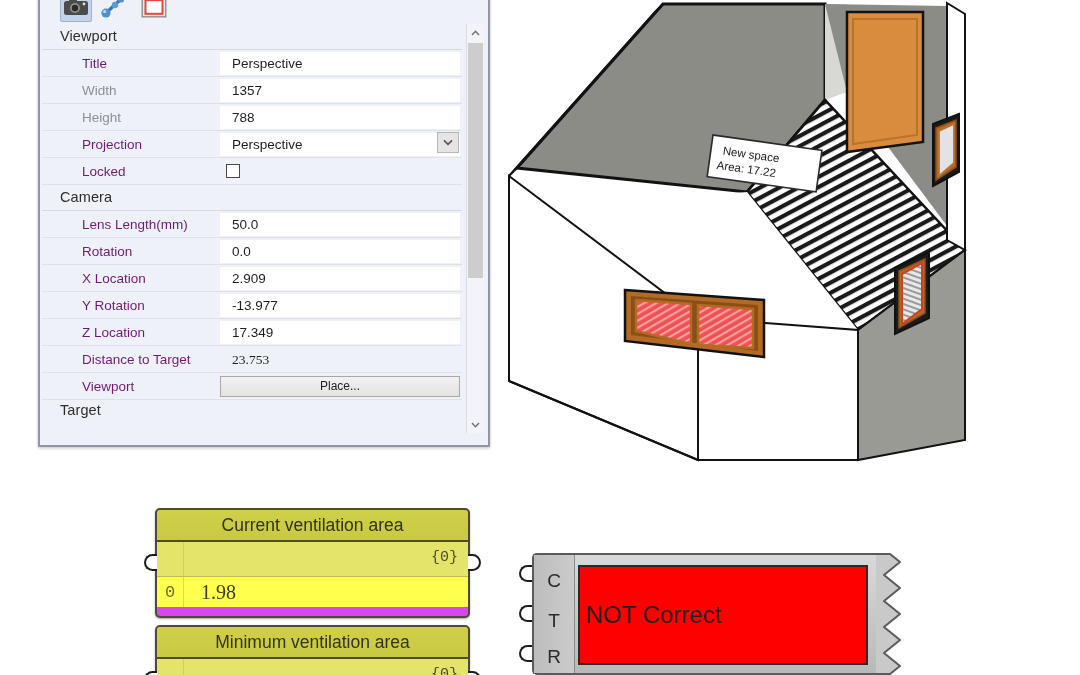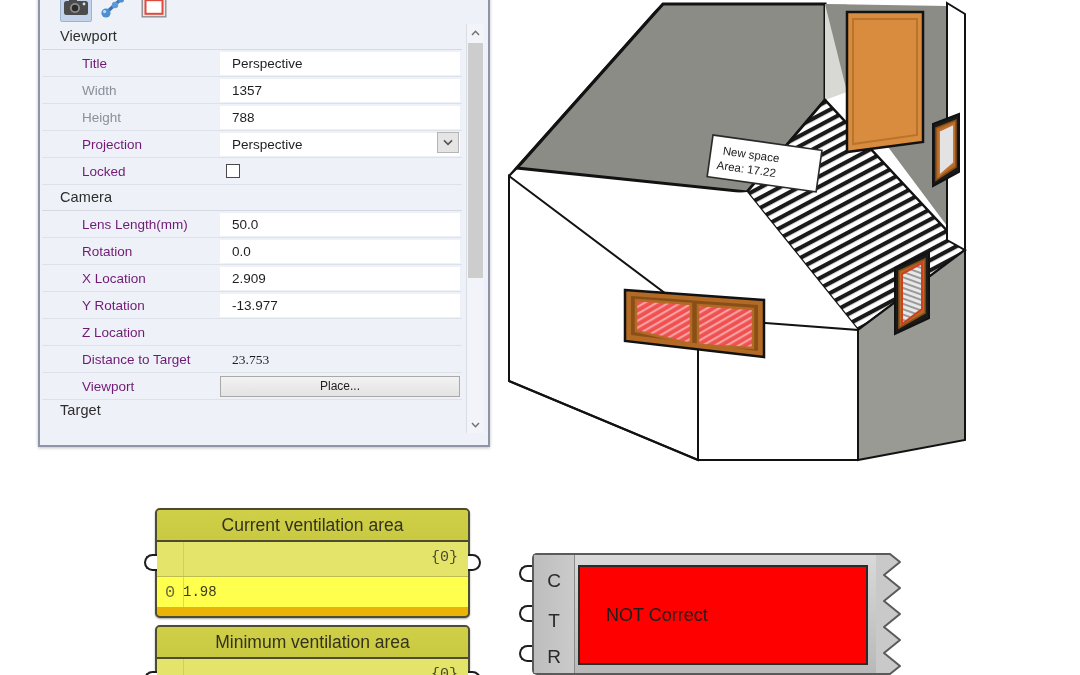--- a/index.html
+++ b/index.html
@@ -106,21 +106,21 @@
   }
 
   
   #view3d { position: absolute; left: 495px; top: 0; width: 585px; height: 470px; }
 
   
   .gh-panel {
     position: absolute;
     border: 2px solid #4c4c32; border-radius: 5px;
     box-sizing: border-box; overflow: hidden;
-    background: #eab308;
+    background: #d946ef;
     box-shadow: 0 1px 2px rgba(0,0,0,.35);
   }
   .gh-title {
     height: 30px; line-height: 30px; text-align: center;
     font-size: 17.5px; color: #32321e;
     background: linear-gradient(#cfcf48,#c9c942);
     border-bottom: 2px solid #4c4c32;
   }
   .gh-meta {
     height: 34px; background: #e4e46a; position: relative;
@@ -132,22 +132,22 @@
   }
   .gh-row {
     height: 30px; background: #ffff4d; position: relative;
     display: flex; align-items: center;
   }
   .gh-row .idx {
     width: 26px; text-align: center; font-size: 17px;
     color: #6b6b3e; font-family: "Liberation Mono", monospace;
   }
   .gh-row .cellv {
-    font-size: 14px; color: #3b3b22; padding-left: 0;
-    font-family: Liberation Mono, monospace;
+    font-size: 20px; color: #3b3b22; padding-left: 18px;
+    font-family: Liberation Serif, serif;
   }
   .gh-colsep {
     position: absolute; left: 26px; top: 0; bottom: 0; width: 1px;
     background: #d8d86a;
   }
   .gh-meta .gh-colsep { background: #cfcf60; }
 
   .gh-nub {
     position: absolute; width: 13px; height: 17px;
     border: 2.5px solid #1c1c1c; box-sizing: border-box;
@@ -174,22 +174,22 @@
   .gh-param {
     position: absolute; left: 0; width: 40px; height: 40px;
     display: flex; align-items: center; justify-content: center;
     font-size: 19px; color: #2a2a2a;
   }
   #gh-red {
     position: absolute; left: 44px; top: 10px; width: 290px; height: 100px;
     background: #fe0000; border: 2px solid #2a2a2a; box-sizing: border-box;
   }
   #gh-red .txt {
-    position: absolute; left: 26px; top: 50%; transform: translateY(-50%);
-    font-size: 18px; color: #1f1f1f;
+    position: absolute; left: 6px; top: 50%; transform: translateY(-50%);
+    font-size: 24px; color: #1f1f1f;
   }
   #gh-zig { position: absolute; left: 344px; top: 0; width: 28px; height: 122px; }
 </style>
 </head>
 <body>
 
 <div id="root">
 
   <div id="view3d">
     <svg width="585" height="470" viewBox="0 0 585 470">
@@ -342,20 +342,21 @@
       <div class="prop-row">
         <div class="lbl">X Location</div>
         <div class="val">2.909</div>
       </div>
       <div class="prop-row">
         <div class="lbl">Y Rotation</div>
         <div class="val">-13.977</div>
       </div>
       <div class="prop-row">
         <div class="lbl">Z Location</div>
+        <div class="val">17.349</div>
       </div>
       <div class="prop-row">
         <div class="lbl">Distance to Target</div>
         <div class="val plain">23.753</div>
       </div>
       <div class="prop-row">
         <div class="lbl">Viewport</div>
         <div class="place-btn">Place...</div>
       </div>
 

